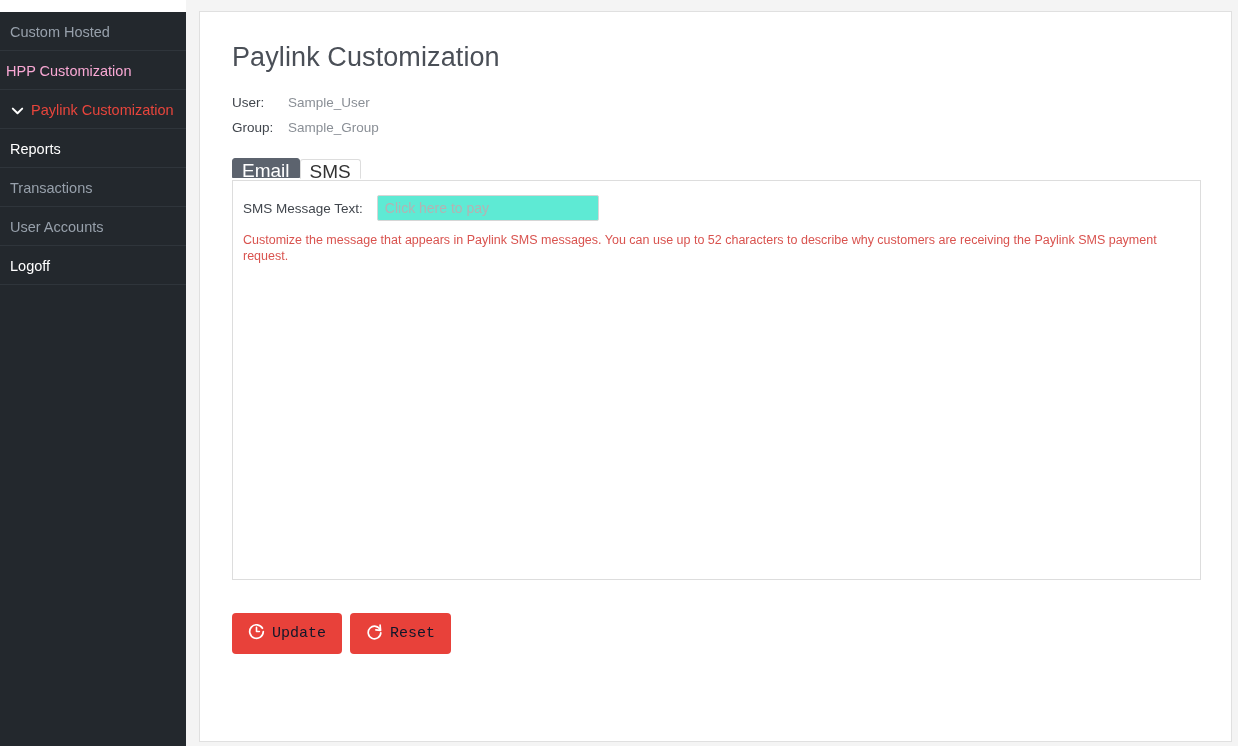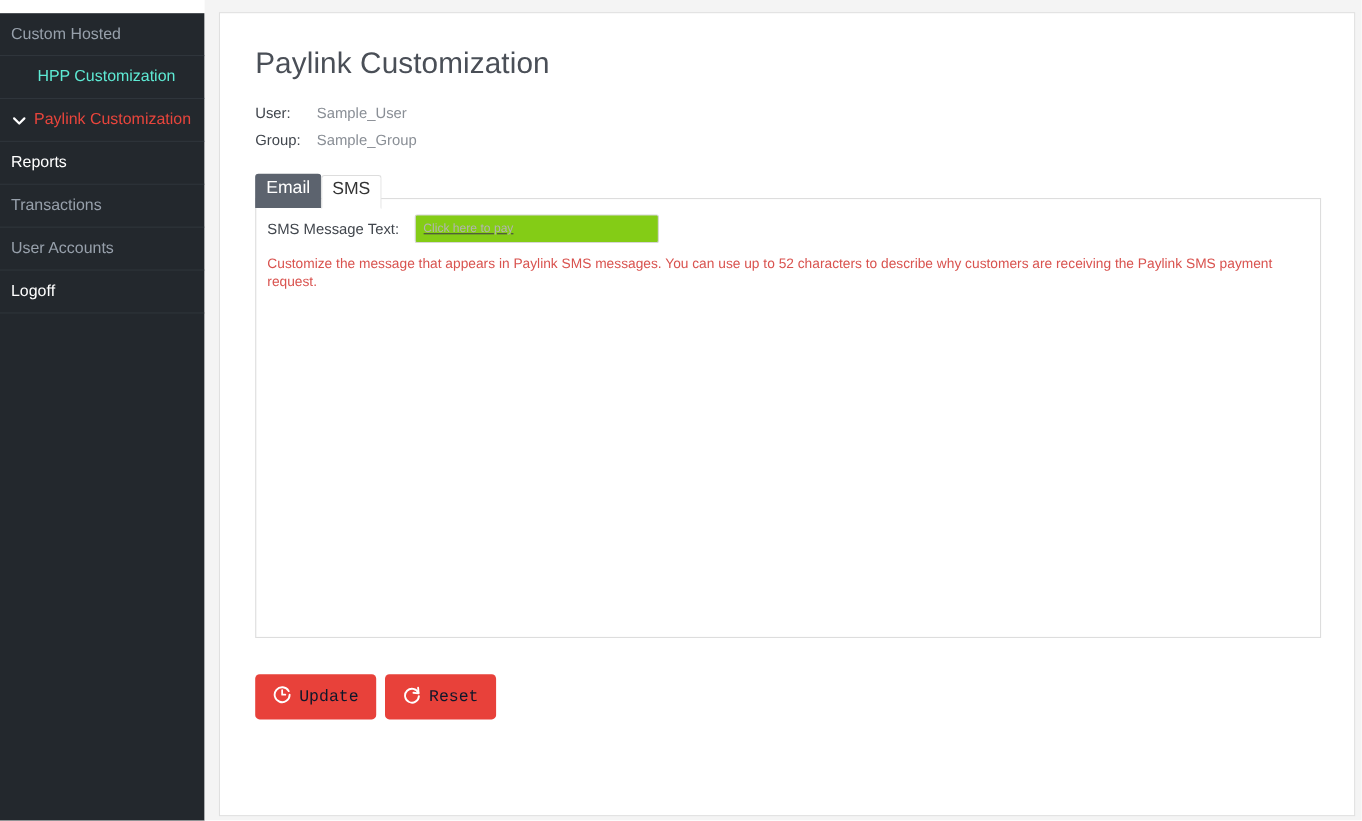--- a/index.html
+++ b/index.html
@@ -35,22 +35,22 @@
     padding-left: 10px;
     font-size: 14.5px;
     color: #97a0ab;
     border-bottom: 1px solid #2f353b;
     white-space: nowrap;
     cursor: pointer;
     user-select: none;
   }
   .nav-item.bright { color: #ffffff; }
   .nav-item.sub {
-    padding-left: 34px;
-    color: #5eead4;
+    padding-left: 6px;
+    color: #f9a8d4;
   }
   .nav-item.active {
     color: #e8453c;
     padding-left: 10px;
   }
   .nav-item .chevron {
     display: inline-block;
     width: 15px;
     margin-right: 6px;
     color: #ffffff;
@@ -104,24 +104,24 @@
   
   .tabs {
     position: relative;
     margin-top: 22px;
     height: 23px;
     font-size: 0;
     z-index: 2;
   }
   .tab {
     display: inline-block;
-    height: 31px;
+    height: 20px;
     line-height: 23px;
     padding: 0 9px;
-    font-size: 16px;
+    font-size: 19px;
     cursor: pointer;
     user-select: none;
     vertical-align: bottom;
     border: 1px solid transparent;
     border-radius: 3px 3px 0 0;
   }
   .tab.inactive {
     background: #5c636e;
     color: #ffffff;
     border-color: #5c636e;
@@ -154,26 +154,25 @@
     color: #41464d;
     margin-right: 14px;
     white-space: nowrap;
   }
   .text-input {
     width: 222px;
     height: 26px;
     border: 1px solid #d6d6d6;
     border-radius: 2px;
     padding: 0 7px;
-    font-size: 11px;
+    font-size: 14px;
     color: #444444;
     font-family: "Liberation Sans", sans-serif;
     outline: none;
-    background: #84cc16;
-    text-decoration: underline;
+    background: #5eead4;
   }
   .text-input::placeholder { color: #b3b3b3; }
 
   .helper-text {
     margin-top: 11px;
     font-size: 12.5px;
     color: #d9534f;
     line-height: 16px;
   }
 

